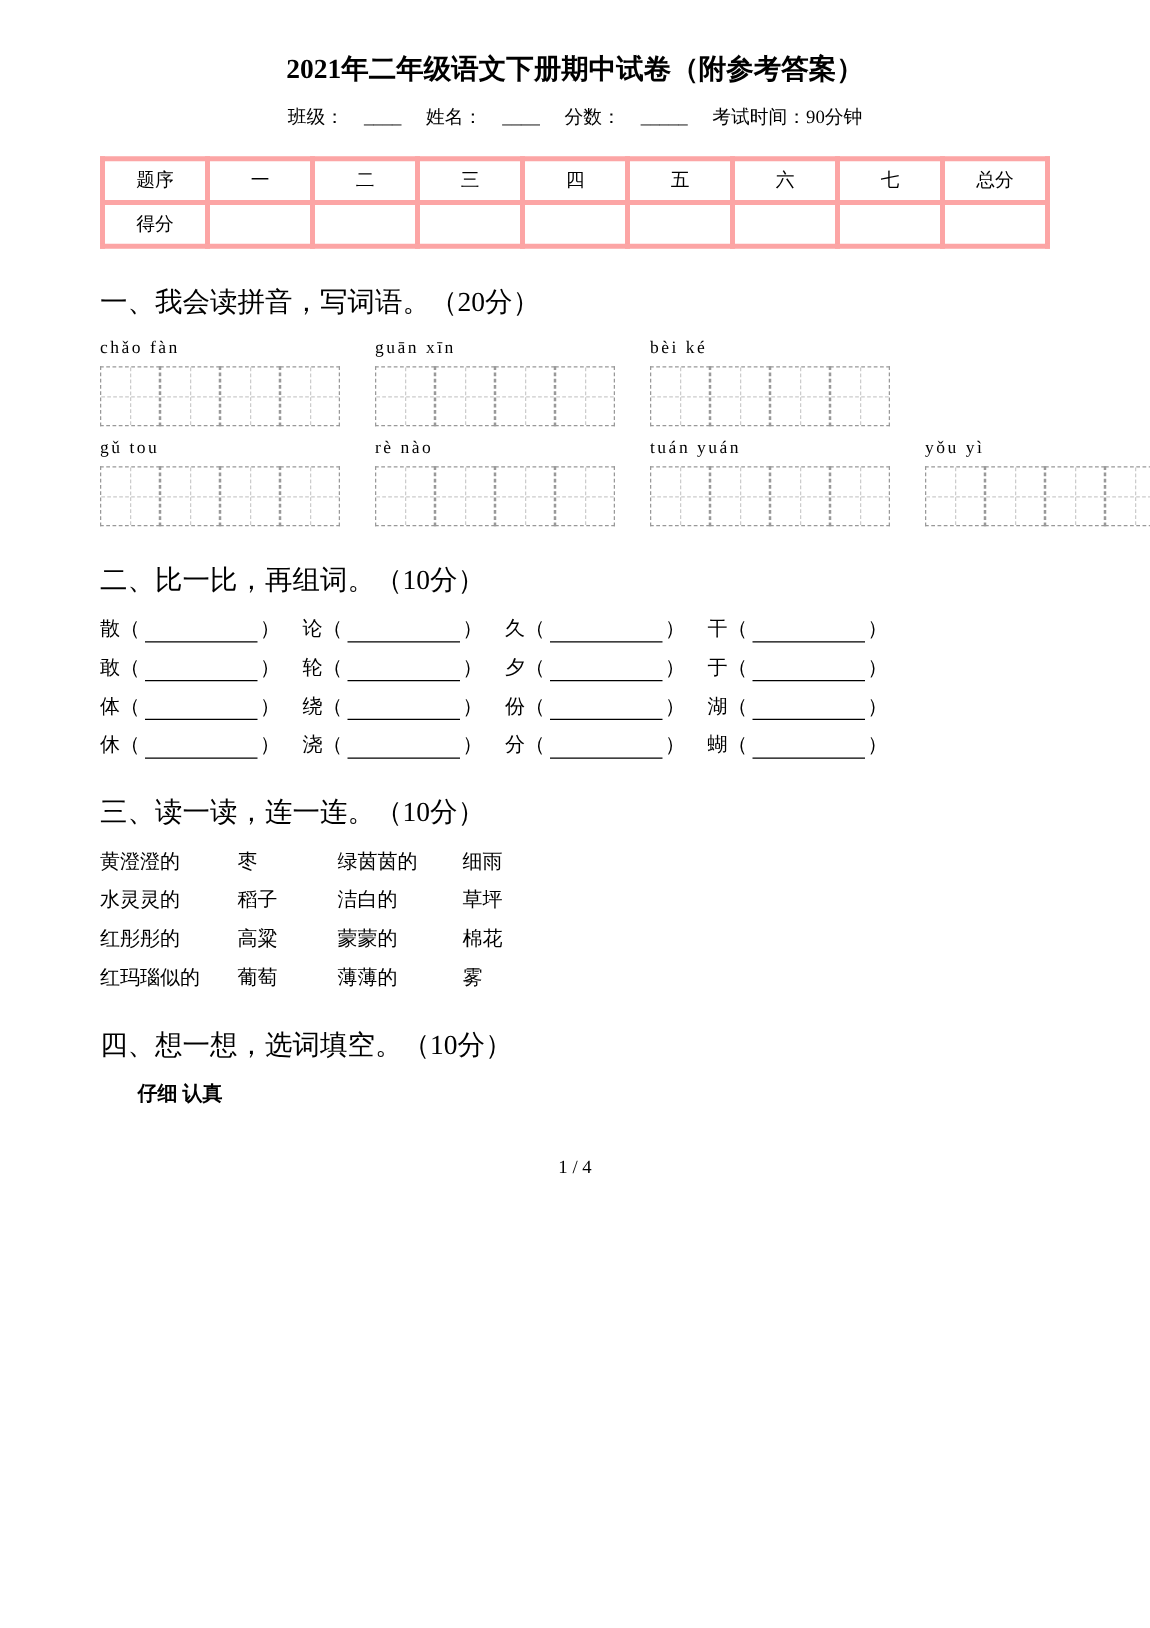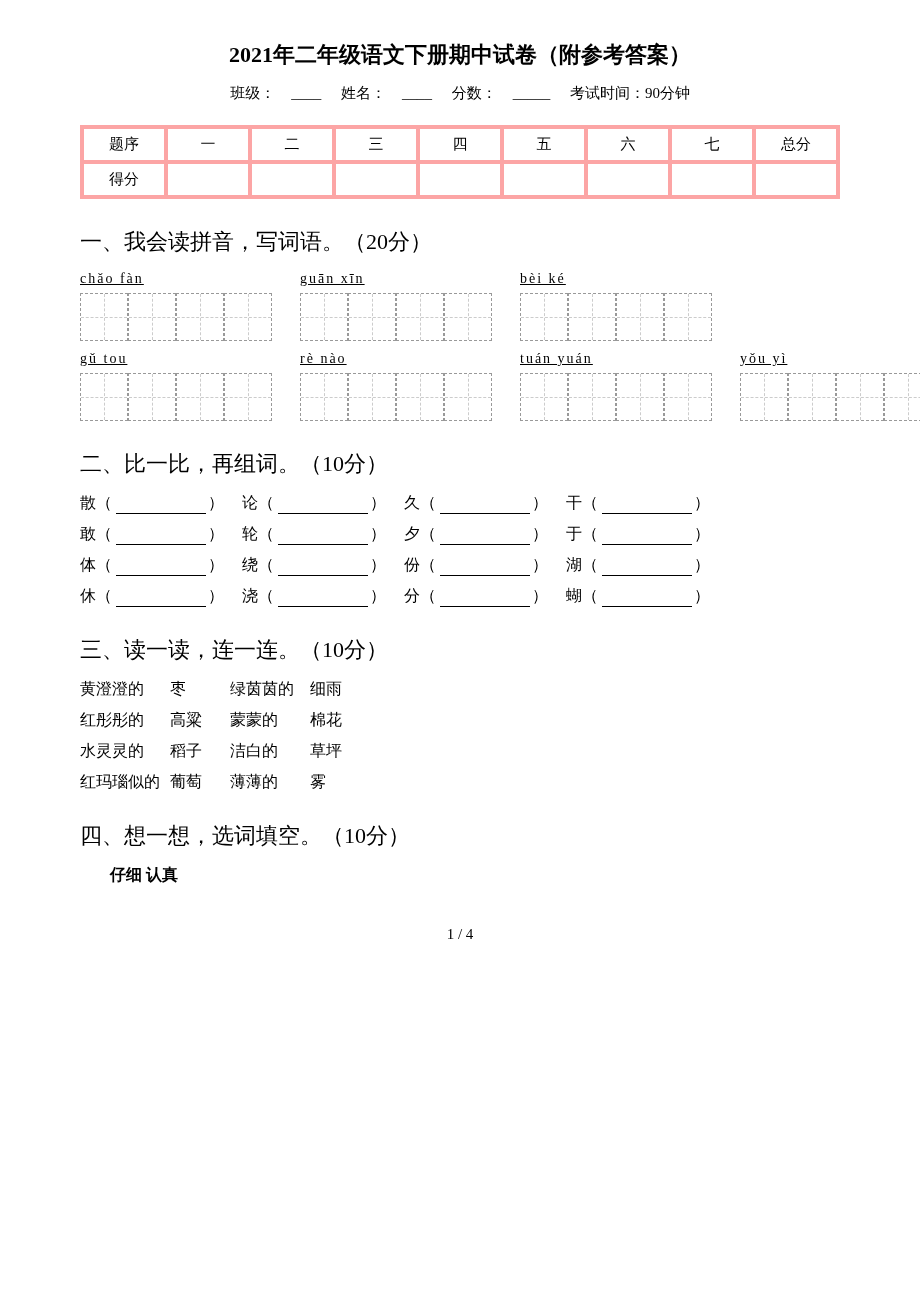--- a/index.html
+++ b/index.html
@@ -35,21 +35,21 @@
       padding: 6px 4px;
       font-size: 15px;
       min-width: 48px;
     }
     .section-title {
       font-size: 22px;
       font-weight: normal;
       margin: 24px 0 14px 0;
     }
     
-    .pinyin-section { margin-bottom: 28px; text-decoration: underline; }
+    .pinyin-section { margin-bottom: 28px; }
     .pinyin-row {
       display: flex;
       gap: 28px;
       margin-bottom: 10px;
     }
     .pinyin-item { display: flex; flex-direction: column; align-items: flex-start; }
     .pinyin-label { font-size: 14px; margin-bottom: 6px; letter-spacing: 2px; }
     .char-grid {
       display: flex;
       gap: 0;
@@ -101,20 +101,21 @@
       margin: 0 2px;
       height: 20px;
       vertical-align: bottom;
     }
     
     .connect-section { margin-bottom: 28px; }
     .connect-row {
       display: flex;
       font-size: 16px;
       margin-bottom: 10px;
+      gap: 20px;
       align-items: center;
     }
     .connect-left { width: 90px; }
     .connect-mid { width: 60px; }
     .connect-right-label { width: 80px; }
     .connect-right-word { width: 60px; }
     
     .section4 { margin-bottom: 20px; }
     .vocab-row {
       font-size: 16px;
@@ -333,30 +334,30 @@
 
 <div class="section-title">三、读一读，连一连。（10分）</div>
 <div class="connect-section" id="connect-section">
     <div class="connect-row">
       <span class="connect-left">黄澄澄的</span>
       <span class="connect-mid">枣</span>
       <span class="connect-right-label">绿茵茵的</span>
       <span class="connect-right-word">细雨</span>
     </div>
     <div class="connect-row">
+      <span class="connect-left">水灵灵的</span>
+      <span class="connect-mid">稻子</span>
+      <span class="connect-right-label">洁白的</span>
+      <span class="connect-right-word">草坪</span>
+    </div>
+    <div class="connect-row">
       <span class="connect-left">红彤彤的</span>
       <span class="connect-mid">高粱</span>
       <span class="connect-right-label">蒙蒙的</span>
       <span class="connect-right-word">棉花</span>
-    </div>
-    <div class="connect-row">
-      <span class="connect-left">水灵灵的</span>
-      <span class="connect-mid">稻子</span>
-      <span class="connect-right-label">洁白的</span>
-      <span class="connect-right-word">草坪</span>
     </div>
     <div class="connect-row">
       <span class="connect-left">红玛瑙似的</span>
       <span class="connect-mid">葡萄</span>
       <span class="connect-right-label">薄薄的</span>
       <span class="connect-right-word">雾</span>
     </div>
   </div>
 
 <div class="section-title">四、想一想，选词填空。（10分）</div>

